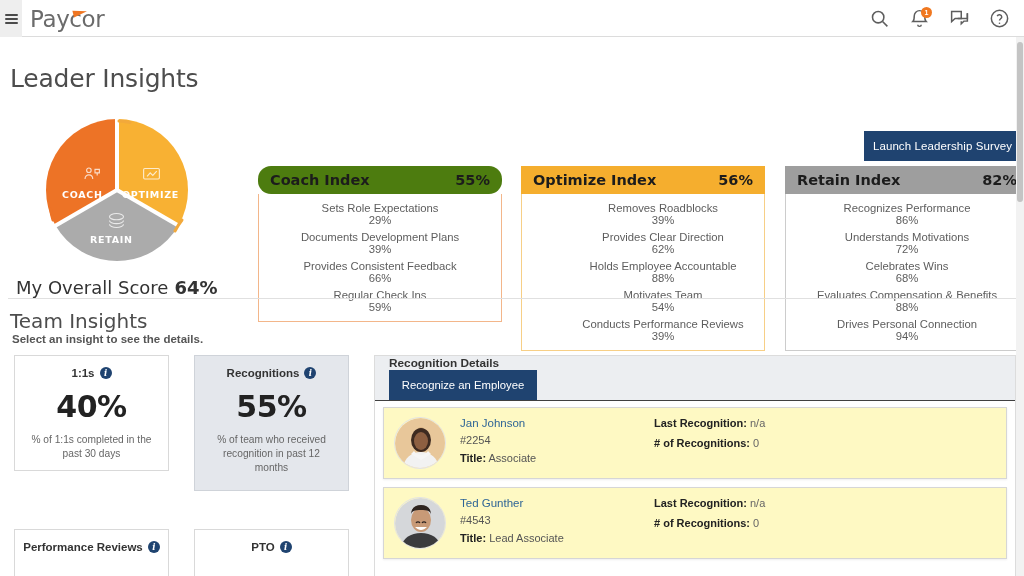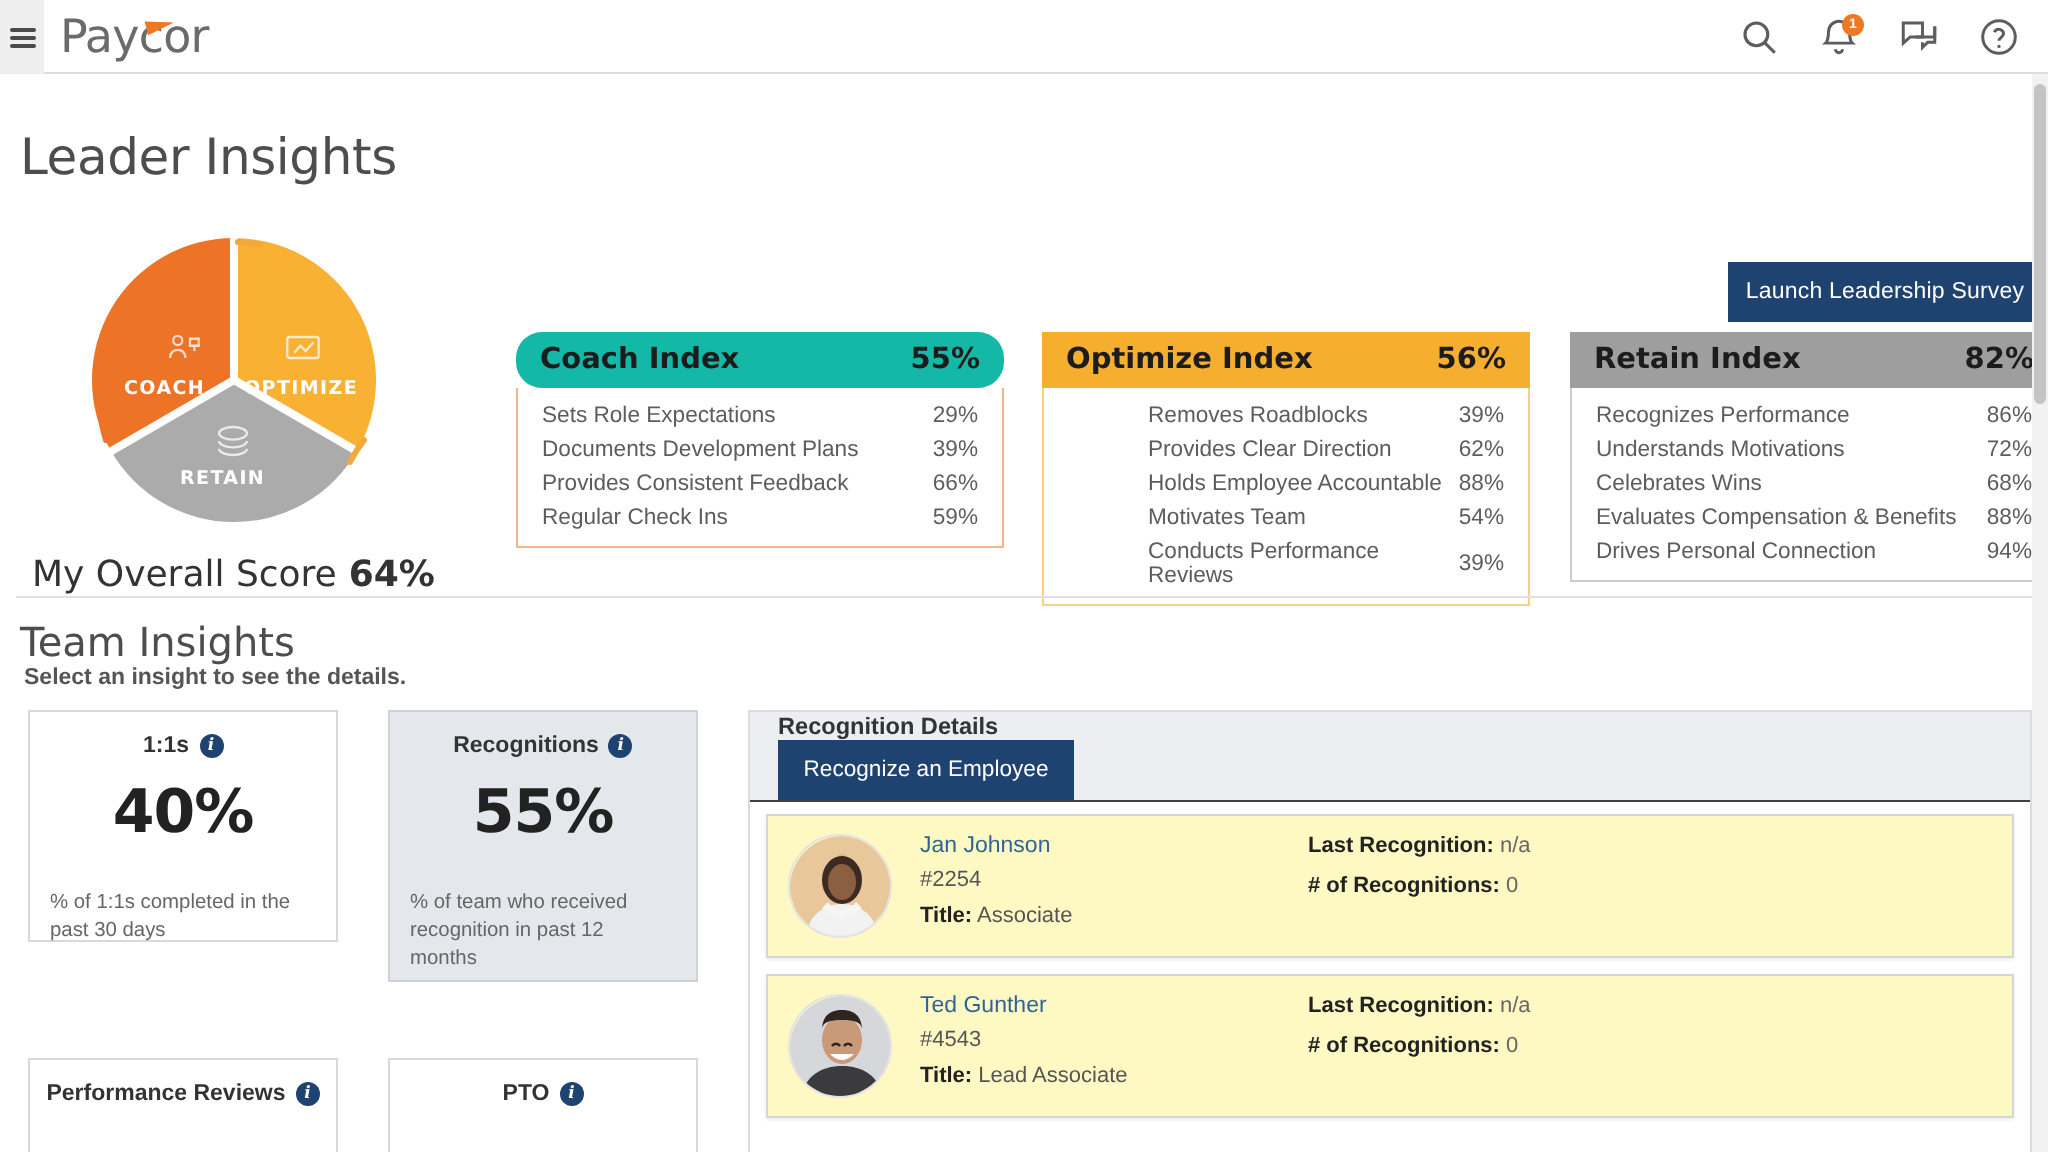--- a/index.html
+++ b/index.html
@@ -84,26 +84,26 @@
   
   .idxcard { position: absolute; width: 244px; background: #fff; }
   .idxhead {
     height: 28px; display: flex; align-items: center; justify-content: space-between;
     padding: 0 12px; font-size: 14.5px; font-weight: 700; color: #1c1c1c;
     font-family: "DejaVu Sans", sans-serif;
   }
   .idxbody { border: 1px solid #ddd; border-top: none; padding: 5px 0 6px; }
   .idxrow {
     display: flex; justify-content: space-between; align-items: center;
-    padding: 2.5px 12px; font-size: 11.3px; color: #5d5d5d;
+    padding: 2.5px 12px; font-size: 11.3px; color: #5d5d5d; flex-direction: column;
   }
   .idxrow .v { color: #5d5d5d; }
 
   #card-coach { left: 258px; top: 129px; }
-  #card-coach .idxhead { background: #14b8a6; border-radius: 13px; }
+  #card-coach .idxhead { background: #4d7c0f; border-radius: 13px; }
   #card-coach .idxbody { border-color: #f3b68a; }
 
   #card-optimize { left: 521px; top: 129px; }
   #card-optimize .idxhead { background: #f5ae2e; }
   #card-optimize .idxbody { border-color: #f7cf86; padding-left: 40px; }
 
   #card-retain { left: 785px; top: 129px; }
   #card-retain .idxhead { background: #9e9e9e; }
   #card-retain .idxbody { border-color: #ccc; }
 
@@ -134,22 +134,22 @@
   .tile.selected { background: #e4e7ec; border-color: #cfd3d9; }
   .tile-head {
     display: flex; align-items: center; gap: 5px;
     font-size: 11.5px; font-weight: 700; color: #333; margin-top: 11px;
   }
   .tile-val {
     font-size: 30px; font-weight: 700; color: #222; margin-top: 10px;
     font-family: "DejaVu Sans", sans-serif; letter-spacing: -0.5px;
   }
   .tile-desc {
-    font-size: 10.2px; color: #666; text-align: left; line-height: 14px;
-    margin-top: 21px; padding: 0 10px;
+    font-size: 10.2px; color: #666; text-align: center; line-height: 14px;
+    margin-top: 9px; padding: 0 10px;
   }
   .info {
     display: inline-block; width: 12px; height: 12px; border-radius: 50%;
     background: #1f4370; color: #fff; font-size: 8.5px; line-height: 12px;
     text-align: center; font-style: italic; font-weight: 700; font-family: "DejaVu Serif", serif;
   }
 
   #tile-ones { left: 14px; top: 318px; height: 116px; }
   #tile-recog { left: 194px; top: 318px; height: 136px; }
   #tile-perf { left: 14px; top: 492px; height: 136px; }

